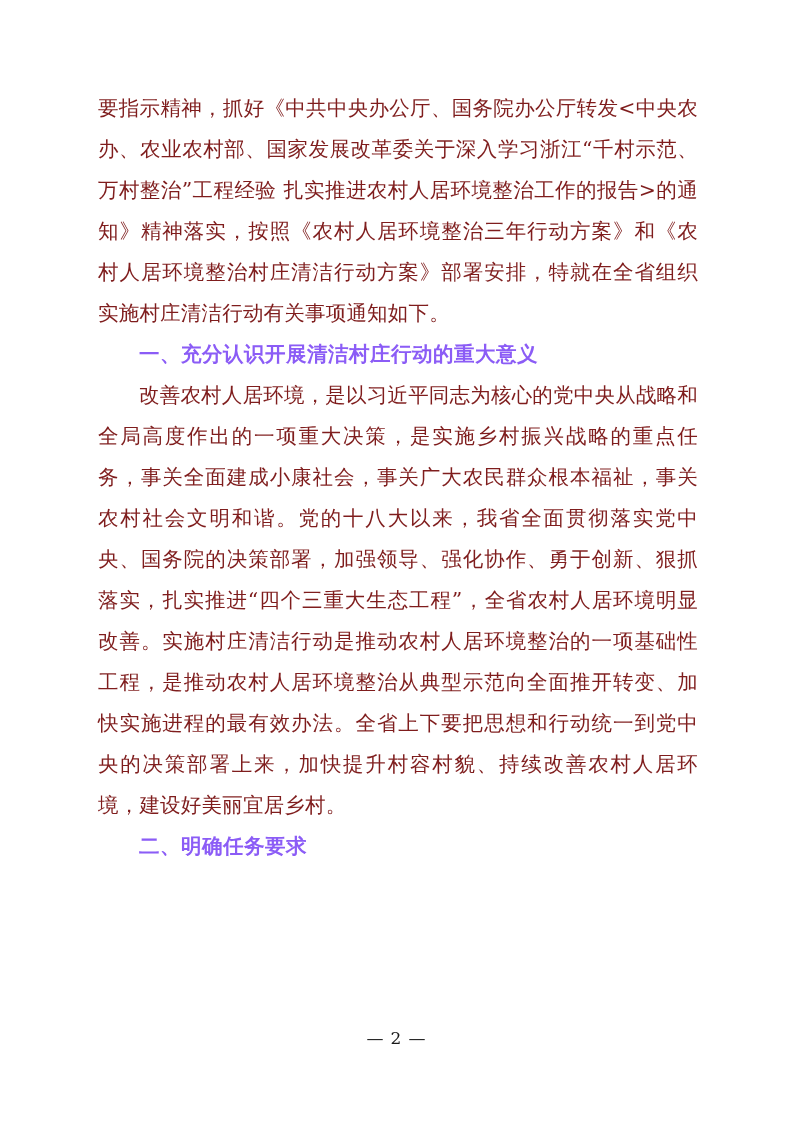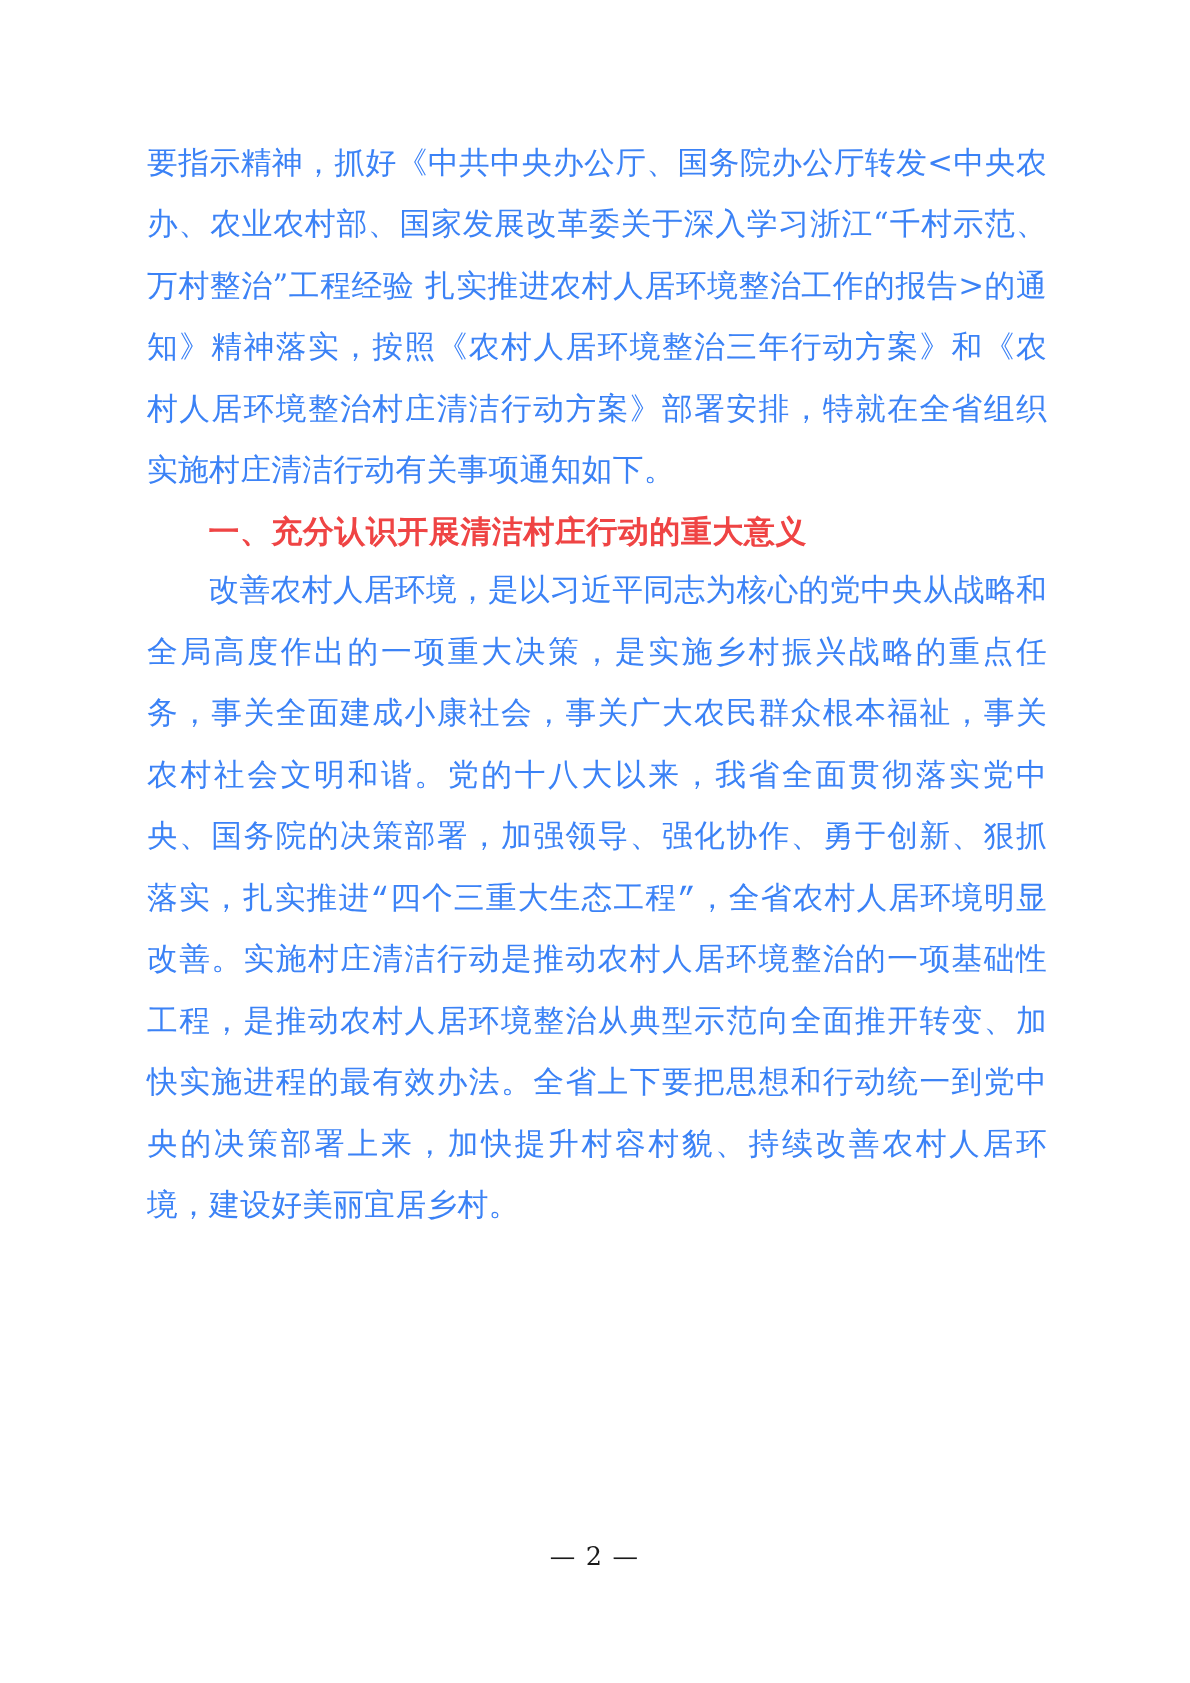--- a/index.html
+++ b/index.html
@@ -30,35 +30,34 @@
     width: 600px;
   }
   p.body-para {
     margin: 0 0 0 0;
     font-size: 20.5px;
     line-height: 41px;
     text-align: justify;
     text-justify: inter-ideograph;
     letter-spacing: 0.2px;
     font-family: "DejaVu Serif", "Liberation Serif", serif;
-    color: #3b82f6;
+    color: #7f1d1d;
   }
   p.indent {
     text-indent: 41px;
-    font-family: Liberation Mono, monospace;
   }
   h2.heading {
     margin: 0;
     font-size: 20.5px;
     line-height: 41px;
     font-weight: bold;
     text-indent: 41px;
     font-family: "DejaVu Sans", "Liberation Sans", sans-serif;
     letter-spacing: 0.5px;
-    color: #ef4444;
+    color: #8b5cf6;
   }
   .footer {
     position: absolute;
     left: 0;
     top: 1028px;
     width: 793px;
     text-align: center;
     font-size: 17px;
     color: #1a1a1a;
     font-family: "DejaVu Serif", "Liberation Serif", serif;
@@ -74,20 +73,21 @@
 
 <div class="page">
   <div class="content">
 
     <p class="body-para">要指示精神，抓好《中共中央办公厅、国务院办公厅转发&lt;中央农办、农业农村部、国家发展改革委关于深入学习浙江“千村示范、万村整治”工程经验 扎实推进农村人居环境整治工作的报告&gt;的通知》精神落实，按照《农村人居环境整治三年行动方案》和《农村人居环境整治村庄清洁行动方案》部署安排，特就在全省组织实施村庄清洁行动有关事项通知如下。</p>
 
     <h2 class="heading">一、充分认识开展清洁村庄行动的重大意义</h2>
 
     <p class="body-para indent">改善农村人居环境，是以习近平同志为核心的党中央从战略和全局高度作出的一项重大决策，是实施乡村振兴战略的重点任务，事关全面建成小康社会，事关广大农民群众根本福祉，事关农村社会文明和谐。党的十八大以来，我省全面贯彻落实党中央、国务院的决策部署，加强领导、强化协作、勇于创新、狠抓落实，扎实推进“四个三重大生态工程”，全省农村人居环境明显改善。实施村庄清洁行动是推动农村人居环境整治的一项基础性工程，是推动农村人居环境整治从典型示范向全面推开转变、加快实施进程的最有效办法。全省上下要把思想和行动统一到党中央的决策部署上来，加快提升村容村貌、持续改善农村人居环境，建设好美丽宜居乡村。</p>
 
+    <h2 class="heading">二、明确任务要求</h2>
 
 
   </div>
 
   <div class="footer">
     <span class="dash">—</span><span>2</span><span class="dash">—</span>
   </div>
 </div>
 
 </body></html>

